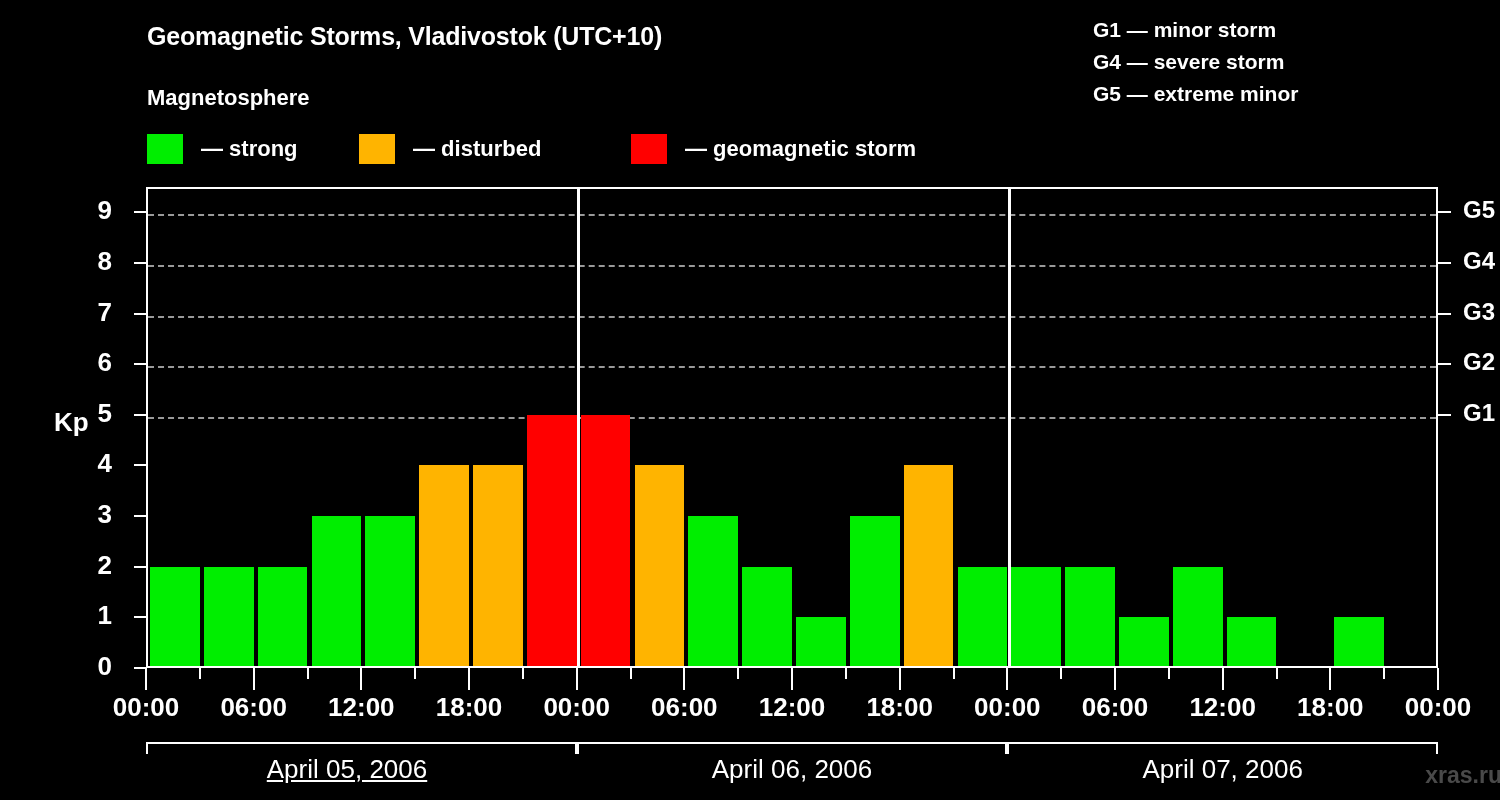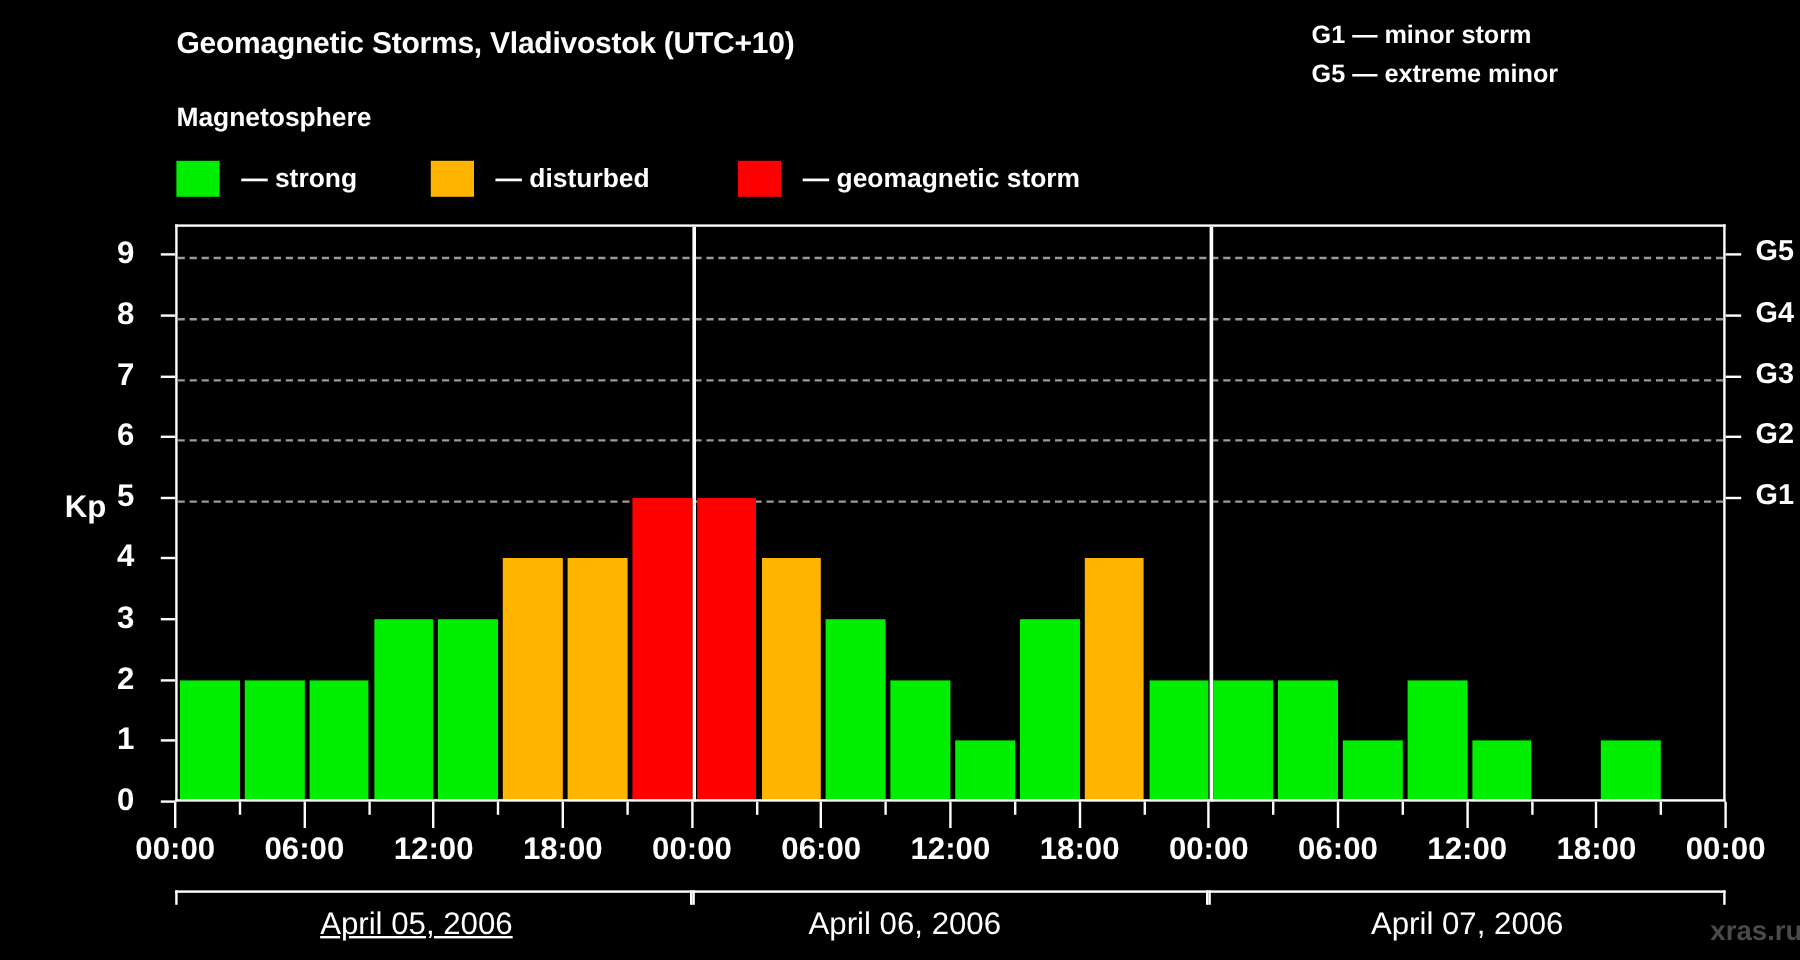--- a/index.html
+++ b/index.html
@@ -126,28 +126,29 @@
 
   <div class="legend" id="legend">
       <div class="legend-item" style="left: 0px;">
         <span class="legend-sw" style="background: rgb(0, 238, 0);"></span>
         <span class="legend-dash">— strong</span>
       </div>
       <div class="legend-item" style="left: 212px;">
         <span class="legend-sw" style="background: rgb(255, 180, 0);"></span>
         <span class="legend-dash">— disturbed</span>
       </div>
-      <div class="legend-item" style="left: 468px; text-decoration: underline;">
+      <div class="legend-item" style="left: 484px; text-decoration: underline;">
         <span class="legend-sw" style="background: rgb(255, 0, 0);"></span>
         <span class="legend-dash">— geomagnetic storm</span>
       </div>
     </div>
 
   <div class="gscale" id="gscale">
       <div class="gscale-row">G1 — minor storm</div>
+      <div class="gscale-row">G4 — severe storm</div>
       <div class="gscale-row">G5 — extreme minor</div>
     </div>
 
   <div class="plot-frame">
     <div class="plot-inner" id="plot-inner">
         <div class="gridline" style="top: 227.842px;"></div>
         <div class="gridline" style="top: 177.211px;"></div>
         <div class="gridline" style="top: 126.579px;"></div>
         <div class="gridline" style="top: 75.9474px;"></div>
         <div class="gridline" style="top: 25.3158px;"></div>
@@ -251,19 +252,19 @@
       <div class="xlab" style="left: 1206.67px;">12:00</div>
       <div class="xtick long" style="left: 1313.33px;"></div>
       <div class="xlab" style="left: 1314.33px;">18:00</div>
       <div class="xtick long" style="left: 1421px;"></div>
       <div class="xlab" style="left: 1422px;">00:00</div>
     </div>
   <div id="daysaxis">
       <div class="daybracket" style="left: 130px; width: 430.667px;"></div>
       <div class="daylabel" style="left: 331px; text-decoration: underline;">April 05, 2006</div>
       <div class="daybracket" style="left: 560.667px; width: 430.667px;"></div>
-      <div class="daylabel" style="left: 738px; text-align: center;">April 06, 2006</div>
+      <div class="daylabel" style="left: 776px; text-align: center;">April 06, 2006</div>
       <div class="daybracket" style="left: 991.333px; width: 430.667px;"></div>
       <div class="daylabel" style="left: 1206.67px;">April 07, 2006</div>
     </div>
 
   <div class="watermark">xras.ru</div>
 </div>
 
 </body></html>

